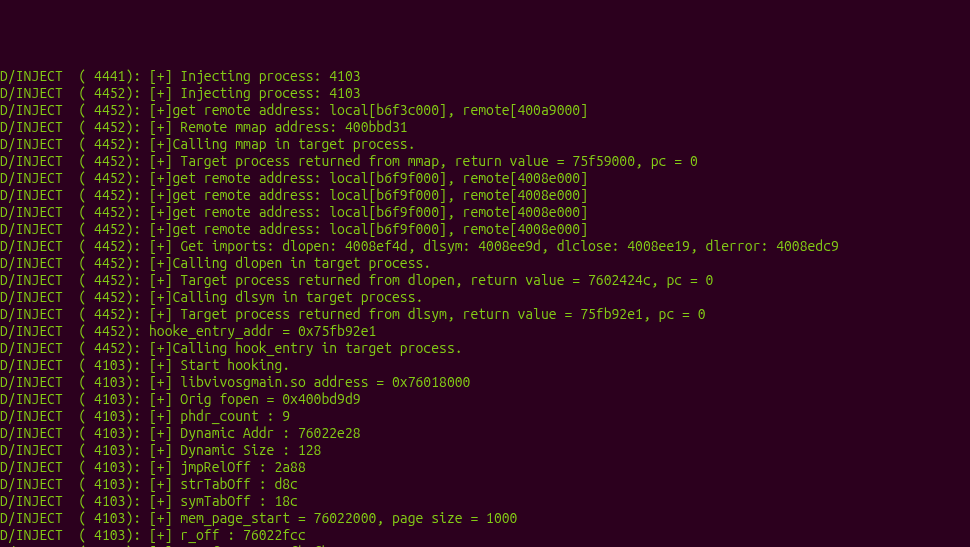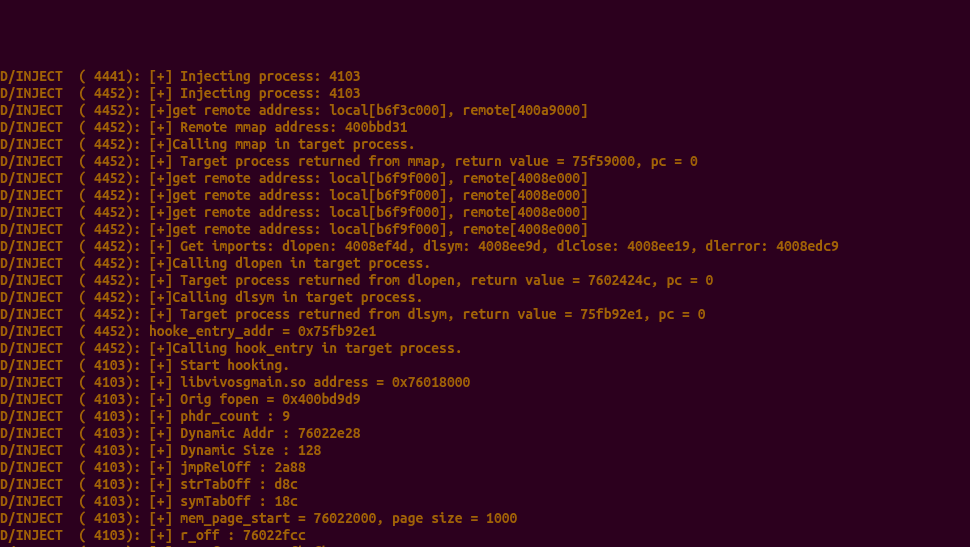--- a/index.html
+++ b/index.html
@@ -14,22 +14,21 @@
       font-size: 14px;
       line-height: 17px;
       padding: 0;
       width: 970px;
       height: 547px;
       overflow: hidden;
       white-space: pre;
     }
     .log-line {
       display: block;
-      color: #a16207;
-      font-weight: bold;
+      color: #84cc16;
     }
   </style>
 </head>
 <body>
 
 
 
 <div id="terminal-output"><span class="log-line">D/INJECT  ( 4441): [+] Injecting process: 4103</span><span class="log-line">D/INJECT  ( 4452): [+] Injecting process: 4103</span><span class="log-line">D/INJECT  ( 4452): [+]get remote address: local[b6f3c000], remote[400a9000]</span><span class="log-line">D/INJECT  ( 4452): [+] Remote mmap address: 400bbd31</span><span class="log-line">D/INJECT  ( 4452): [+]Calling mmap in target process.</span><span class="log-line">D/INJECT  ( 4452): [+] Target process returned from mmap, return value = 75f59000, pc = 0</span><span class="log-line">D/INJECT  ( 4452): [+]get remote address: local[b6f9f000], remote[4008e000]</span><span class="log-line">D/INJECT  ( 4452): [+]get remote address: local[b6f9f000], remote[4008e000]</span><span class="log-line">D/INJECT  ( 4452): [+]get remote address: local[b6f9f000], remote[4008e000]</span><span class="log-line">D/INJECT  ( 4452): [+]get remote address: local[b6f9f000], remote[4008e000]</span><span class="log-line">D/INJECT  ( 4452): [+] Get imports: dlopen: 4008ef4d, dlsym: 4008ee9d, dlclose: 4008ee19, dlerror: 4008edc9</span><span class="log-line">D/INJECT  ( 4452): [+]Calling dlopen in target process.</span><span class="log-line">D/INJECT  ( 4452): [+] Target process returned from dlopen, return value = 7602424c, pc = 0</span><span class="log-line">D/INJECT  ( 4452): [+]Calling dlsym in target process.</span><span class="log-line">D/INJECT  ( 4452): [+] Target process returned from dlsym, return value = 75fb92e1, pc = 0</span><span class="log-line">D/INJECT  ( 4452): hooke_entry_addr = 0x75fb92e1</span><span class="log-line">D/INJECT  ( 4452): [+]Calling hook_entry in target process.</span><span class="log-line">D/INJECT  ( 4103): [+] Start hooking.</span><span class="log-line">D/INJECT  ( 4103): [+] libvivosgmain.so address = 0x76018000</span><span class="log-line">D/INJECT  ( 4103): [+] Orig fopen = 0x400bd9d9</span><span class="log-line">D/INJECT  ( 4103): [+] phdr_count : 9</span><span class="log-line">D/INJECT  ( 4103): [+] Dynamic Addr : 76022e28</span><span class="log-line">D/INJECT  ( 4103): [+] Dynamic Size : 128</span><span class="log-line">D/INJECT  ( 4103): [+] jmpRelOff : 2a88</span><span class="log-line">D/INJECT  ( 4103): [+] strTabOff : d8c</span><span class="log-line">D/INJECT  ( 4103): [+] symTabOff : 18c</span><span class="log-line">D/INJECT  ( 4103): [+] mem_page_start = 76022000, page size = 1000</span><span class="log-line">D/INJECT  ( 4103): [+] r_off : 76022fcc</span><span class="log-line">D/INJECT  ( 4103): [+] new_fopen : 75fb8fb5</span></div>
 
 

